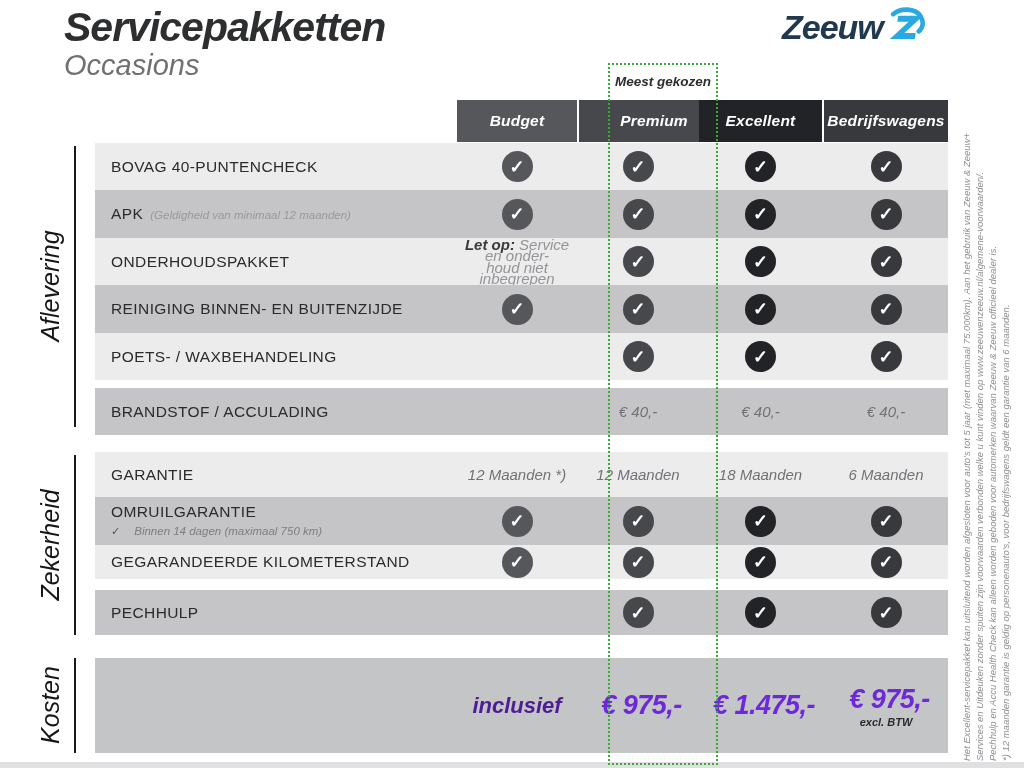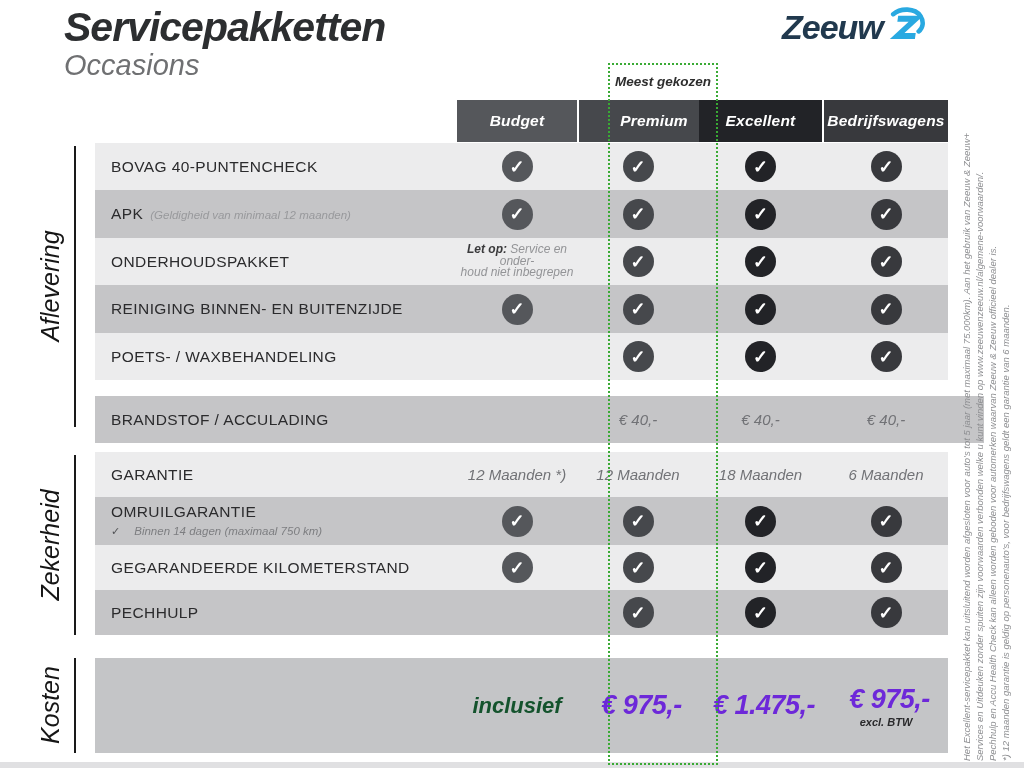--- a/index.html
+++ b/index.html
@@ -51,26 +51,26 @@
   .c3{left:729px;width:124px;}
 
   .check{width:31px;height:31px;border-radius:50%;display:flex;align-items:center;justify-content:center;
          color:#fff;font-size:18px;font-weight:bold;}
   .check.b{background:#55575b;}
   .check.p{background:#46484c;}
   .check.e{background:#222327;}
   .check.w{background:#38393d;}
 
   .val{font-size:15px;font-style:italic;color:#717276;white-space:nowrap;}
-  .note{width:132px;text-align:center;font-size:12px;line-height:11.5px;font-style:italic;color:#939497;}
+  .note{width:132px;text-align:center;font-size:15px;line-height:11.5px;font-style:italic;color:#939497;}
   .note b{color:#3a3a3c;}
 
   
   .kosten-band{position:absolute;left:95px;top:658px;width:853px;height:95px;background:#c4c5c7;}
-  .incl{font-size:22px;font-weight:bold;font-style:italic;color:#14532d;}
+  .incl{font-size:22px;font-weight:bold;font-style:italic;color:#4c1d95;}
   .price{font-size:27px;font-weight:bold;font-style:italic;color:#6d28d9;letter-spacing:-0.5px;white-space:nowrap;margin-left:7px;}
   .price-sub{font-size:11px;font-weight:bold;font-style:italic;color:#2a2a2c;margin-top:1px;}
   .pricecol{flex-direction:column;}
 
   
   .vline{position:absolute;width:2px;background:#1a1a1a;left:74px;}
   .section-label{position:absolute;white-space:nowrap;font-size:25px;font-style:italic;color:#161616;
                  transform:translate(-50%,-50%) rotate(-90deg);}
 
   
@@ -186,21 +186,21 @@
         <span class="check p">✓</span>
       </div>
     <div class="cell c2">
         <span class="check e">✓</span>
       </div>
     <div class="cell c3">
         <span class="check w">✓</span>
       </div>
   </div>
 
-  <div class="row dark" style="top:396px;height:47px;padding-left:36px;">
+  <div class="row dark" style="top:388px;height:47px;">
     <div class="row-label">BRANDSTOF / ACCULADING</div>
     <div class="cell c1">
         <span class="val">€ 40,-</span>
       </div>
     <div class="cell c2">
         <span class="val">€ 40,-</span>
       </div>
     <div class="cell c3">
         <span class="val">€ 40,-</span>
       </div>
@@ -240,21 +240,21 @@
         <span class="check p">✓</span>
       </div>
     <div class="cell c2">
         <span class="check e">✓</span>
       </div>
     <div class="cell c3">
         <span class="check w">✓</span>
       </div>
   </div>
 
-  <div class="row light" style="top:545px;height:45px;">
+  <div class="row light" style="top:545px;height:34px;">
     <div class="row-label">GEGARANDEERDE KILOMETERSTAND</div>
     <div class="cell c0">
         <span class="check b">✓</span>
       </div>
     <div class="cell c1">
         <span class="check p">✓</span>
       </div>
     <div class="cell c2">
         <span class="check e">✓</span>
       </div>

